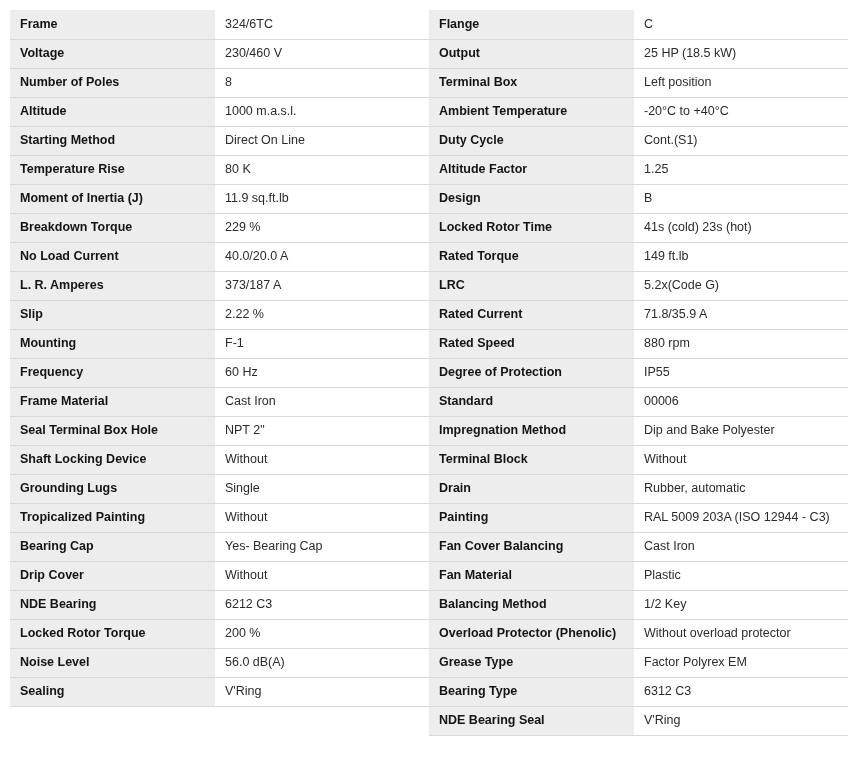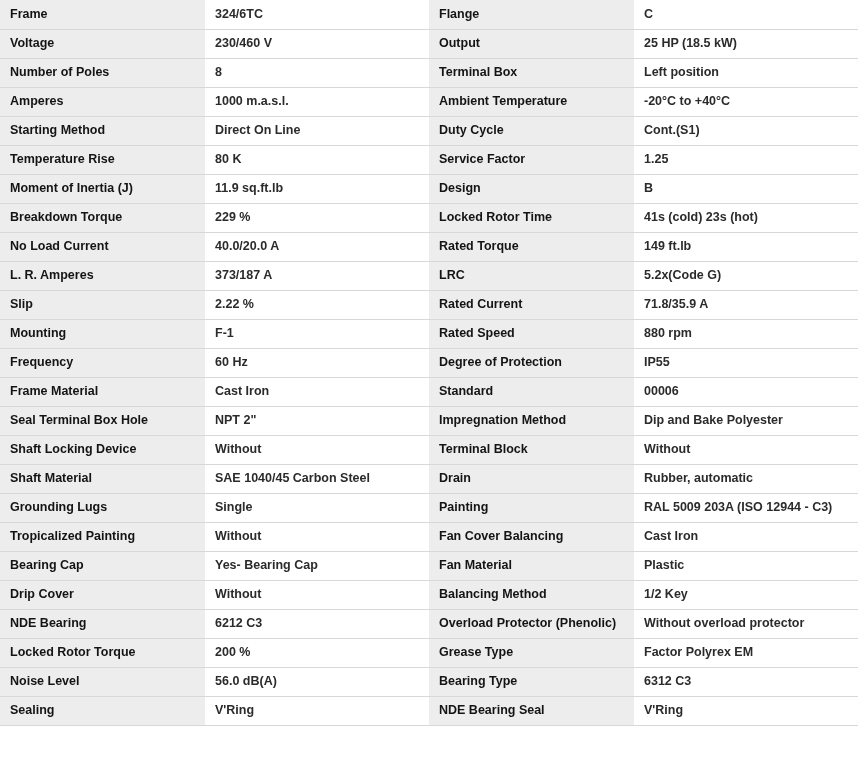--- a/index.html
+++ b/index.html
@@ -11,21 +11,21 @@
     width: 858px;
     height: 767px;
     font-family: "Liberation Sans", sans-serif;
     color: #1a1a1a;
     overflow: hidden;
   }
   .spec-wrap {
     display: flex;
     width: 858px;
     box-sizing: border-box;
-    padding: 0;
+    padding: 10px;
   }
   .spec-col {
     width: 429px;
     box-sizing: border-box;
   }
   .spec-col.left {
     padding-left: 0px;
   }
   .spec-col table {
     width: 100%;
@@ -46,21 +46,21 @@
   }
   .spec-col td.k {
     width: 205px;
     background: #ededed;
     font-weight: bold;
     color: #141414;
   }
   .spec-col td.v {
     background: #ffffff;
     color: #2b2b2b;
-    font-weight: bold;
+    font-weight: normal;
   }
   
   .spec-col tr:first-child td {
     border-top: none;
   }
   .gutter {
     width: 0px;
   }
 </style>
 </head>
@@ -76,21 +76,21 @@
           </tr>
           <tr>
             <td class="k">Voltage</td>
             <td class="v">230/460 V</td>
           </tr>
           <tr>
             <td class="k">Number of Poles</td>
             <td class="v">8</td>
           </tr>
           <tr>
-            <td class="k">Amperes</td>
+            <td class="k">Altitude</td>
             <td class="v">1000 m.a.s.l.</td>
           </tr>
           <tr>
             <td class="k">Starting Method</td>
             <td class="v">Direct On Line</td>
           </tr>
           <tr>
             <td class="k">Temperature Rise</td>
             <td class="v">80 K</td>
           </tr>
@@ -126,24 +126,20 @@
             <td class="k">Frame Material</td>
             <td class="v">Cast Iron</td>
           </tr>
           <tr>
             <td class="k">Seal Terminal Box Hole</td>
             <td class="v">NPT 2"</td>
           </tr>
           <tr>
             <td class="k">Shaft Locking Device</td>
             <td class="v">Without</td>
-          </tr>
-          <tr>
-            <td class="k">Shaft Material</td>
-            <td class="v">SAE 1040/45 Carbon Steel</td>
           </tr>
           <tr>
             <td class="k">Grounding Lugs</td>
             <td class="v">Single</td>
           </tr>
           <tr>
             <td class="k">Tropicalized Painting</td>
             <td class="v">Without</td>
           </tr>
           <tr>
@@ -191,21 +187,21 @@
           </tr>
           <tr>
             <td class="k">Ambient Temperature</td>
             <td class="v">-20°C to +40°C</td>
           </tr>
           <tr>
             <td class="k">Duty Cycle</td>
             <td class="v">Cont.(S1)</td>
           </tr>
           <tr>
-            <td class="k">Service Factor</td>
+            <td class="k">Altitude Factor</td>
             <td class="v">1.25</td>
           </tr>
           <tr>
             <td class="k">Design</td>
             <td class="v">B</td>
           </tr>
           <tr>
             <td class="k">Locked Rotor Time</td>
             <td class="v">41s (cold) 23s (hot)</td>
           </tr>

